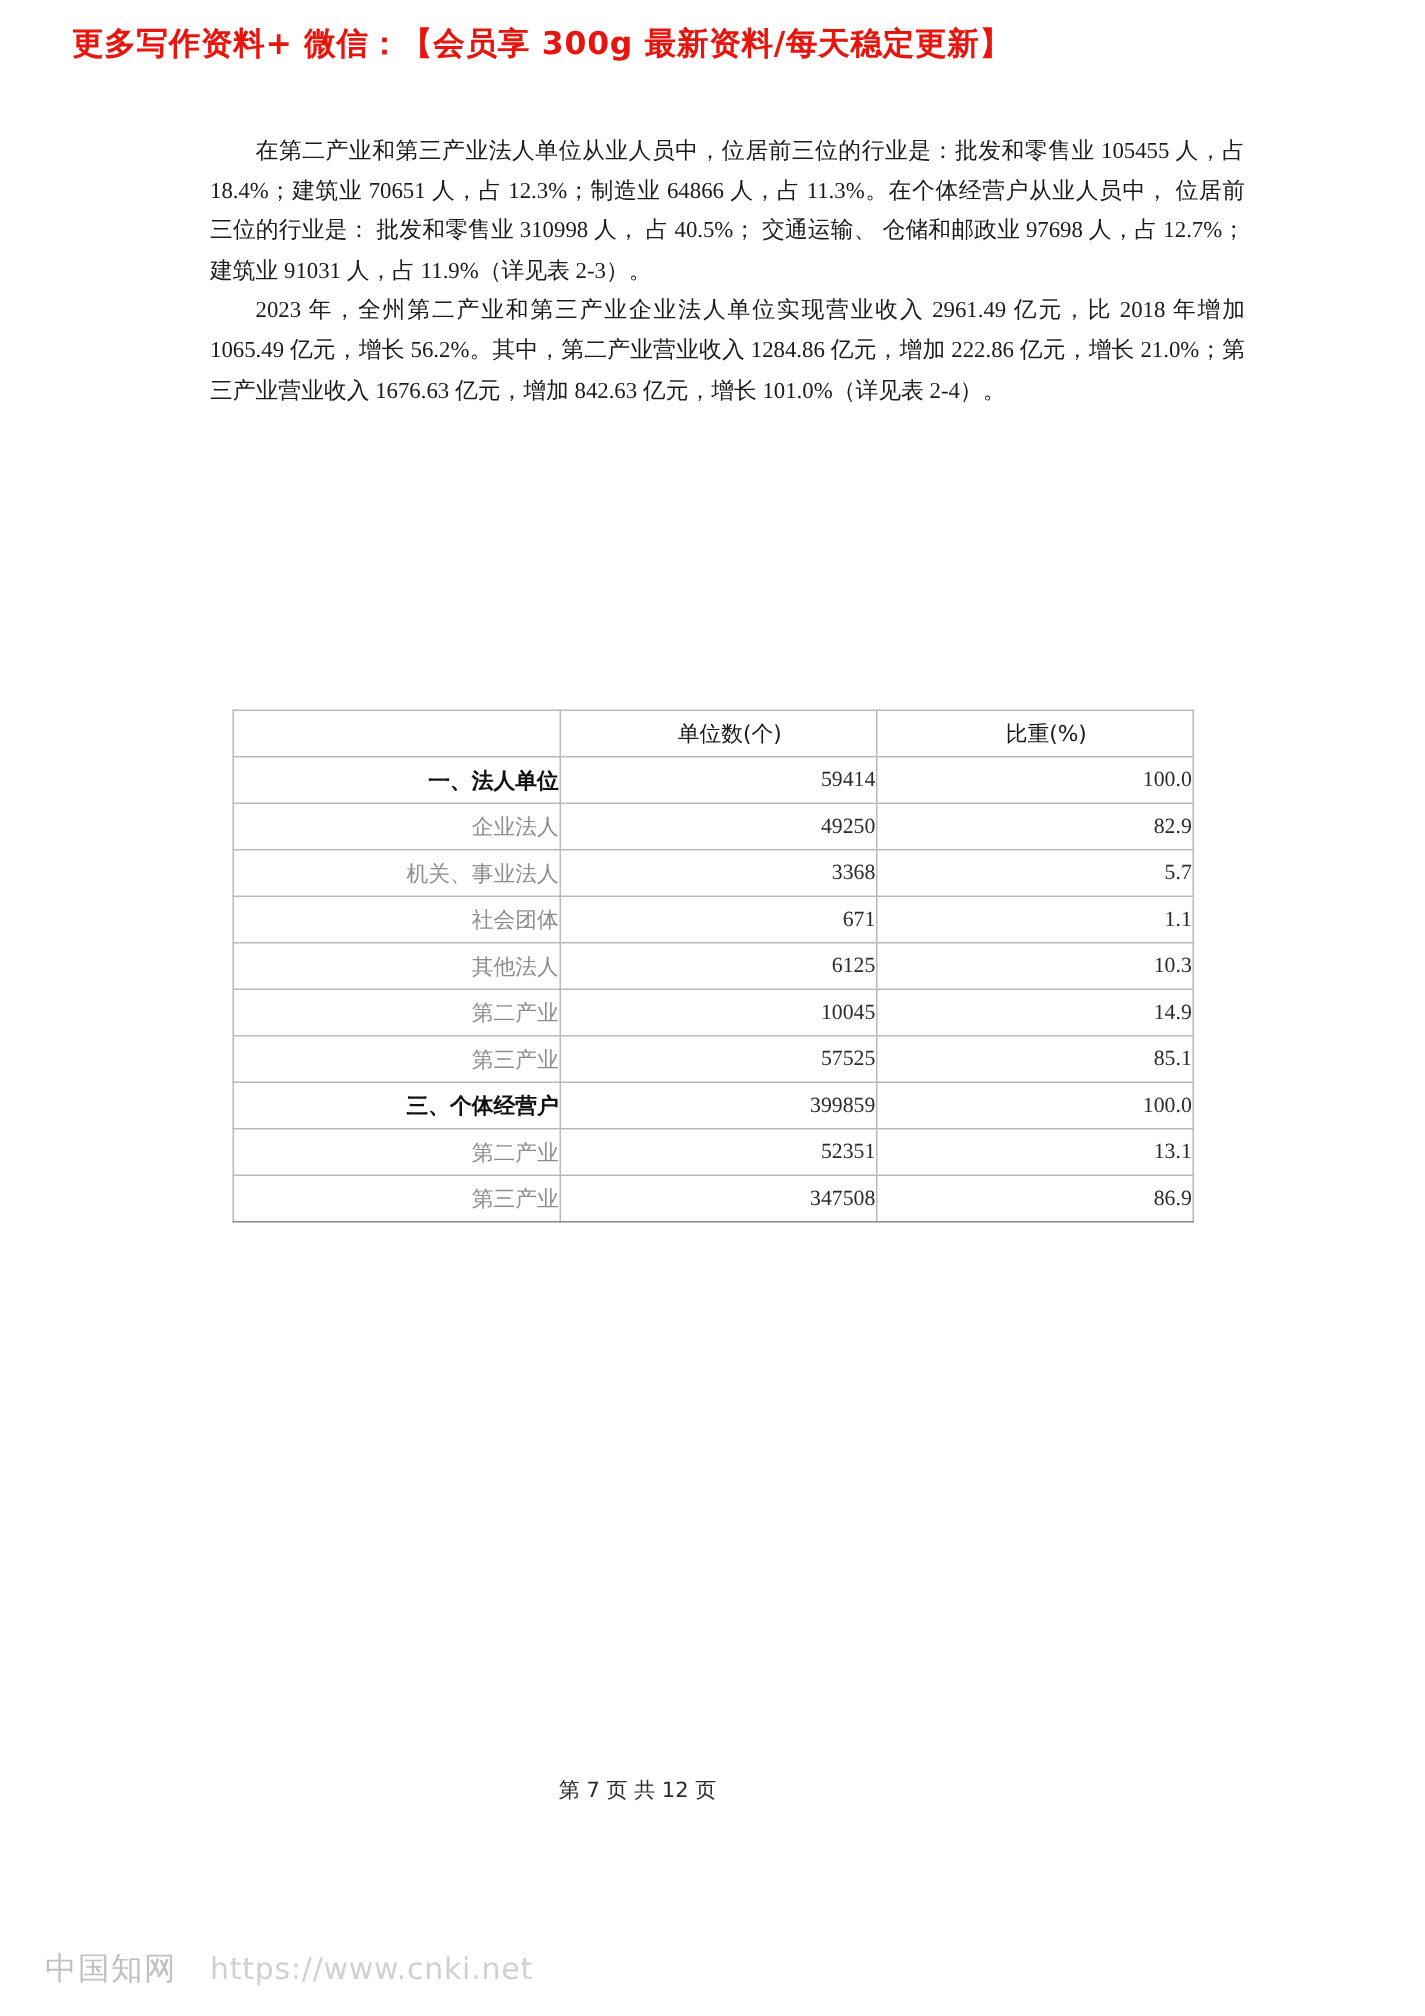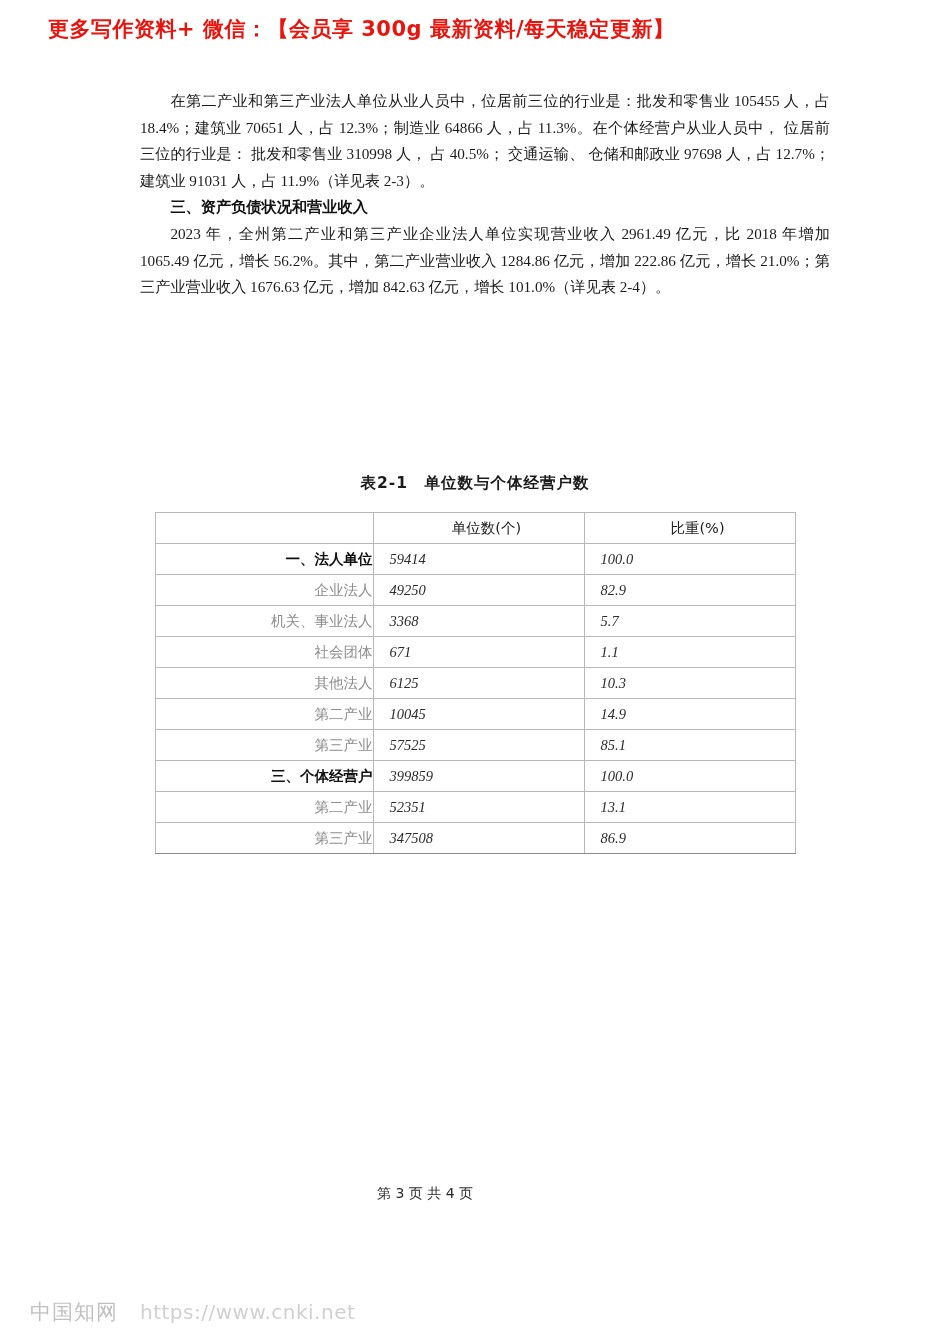--- a/index.html
+++ b/index.html
@@ -114,25 +114,24 @@
     color: #111111;
     font-weight: bold;
   }
   tr.group td {
     border-top: 1.5px solid #6f6f6f;
   }
   tr.last-row td {
     border-bottom: 1.5px solid #8a8a8a;
   }
   td.val {
-    text-align: left;
+    text-align: right;
     color: #2b2b2b;
     font-family: "Liberation Serif", "DejaVu Serif", serif;
     font-size: 15px;
-    font-style: italic;
   }
 
   
   .page-footer {
     position: absolute;
     top: 1185px;
     left: 0;
     width: 950px;
     text-align: center;
     padding-right: 100px;
@@ -166,29 +165,27 @@
   }
 </style>
 </head>
 <body>
 
 <div class="promo-banner">更多写作资料+ 微信：【会员享 300g 最新资料/每天稳定更新】</div>
 
 <div class="doc-body">
   <p class="para">在第二产业和第三产业法人单位从业人员中，位居前三位的行业是：批发和零售业 105455 人，占 18.4%；建筑业 70651 人，占 12.3%；制造业 64866 人，占 11.3%。在个体经营户从业人员中， 位居前三位的行业是： 批发和零售业 310998 人， 占 40.5%； 交通运输、 仓储和邮政业 97698 人，占 12.7%；建筑业 91031 人，占 11.9%（详见表 2-3）。</p>
 
-  <p class="section-heading">三、资产负债状况和营业收入</p>
 
 
 
   <p class="para">2023 年，全州第二产业和第三产业企业法人单位实现营业收入 2961.49 亿元，比 2018 年增加 1065.49 亿元，增长 56.2%。其中，第二产业营业收入 1284.86 亿元，增加 222.86 亿元，增长 21.0%；第三产业营业收入 1676.63 亿元，增加 842.63 亿元，增长 101.0%（详见表 2-4）。</p>
 </div>
 
 <div class="table-wrap">
-  <div class="table-caption">表2-1　单位数与个体经营户数</div>
 
   <table class="stat-table">
     <colgroup>
       <col class="c-label">
         <col class="c-num">
         <col class="c-pct">
     </colgroup>
     <thead>
       <tr>
         <th class="hdr hdr-blank"></th>
@@ -244,18 +241,18 @@
       </tr>
       <tr class="last-row">
         <td class="lbl">第三产业</td>
         <td class="val">347508</td>
         <td class="val">86.9</td>
       </tr>
     </tbody>
   </table>
 </div>
 
-<div class="page-footer">第 3 页 共 4 页</div>
+<div class="page-footer">第 7 页 共 12 页</div>
 
 <div class="cnki-watermark">
   <span class="cnki-logo">中国知网</span>
   <span class="cnki-url">https://www.cnki.net</span>
 </div>
 
 </body></html>

